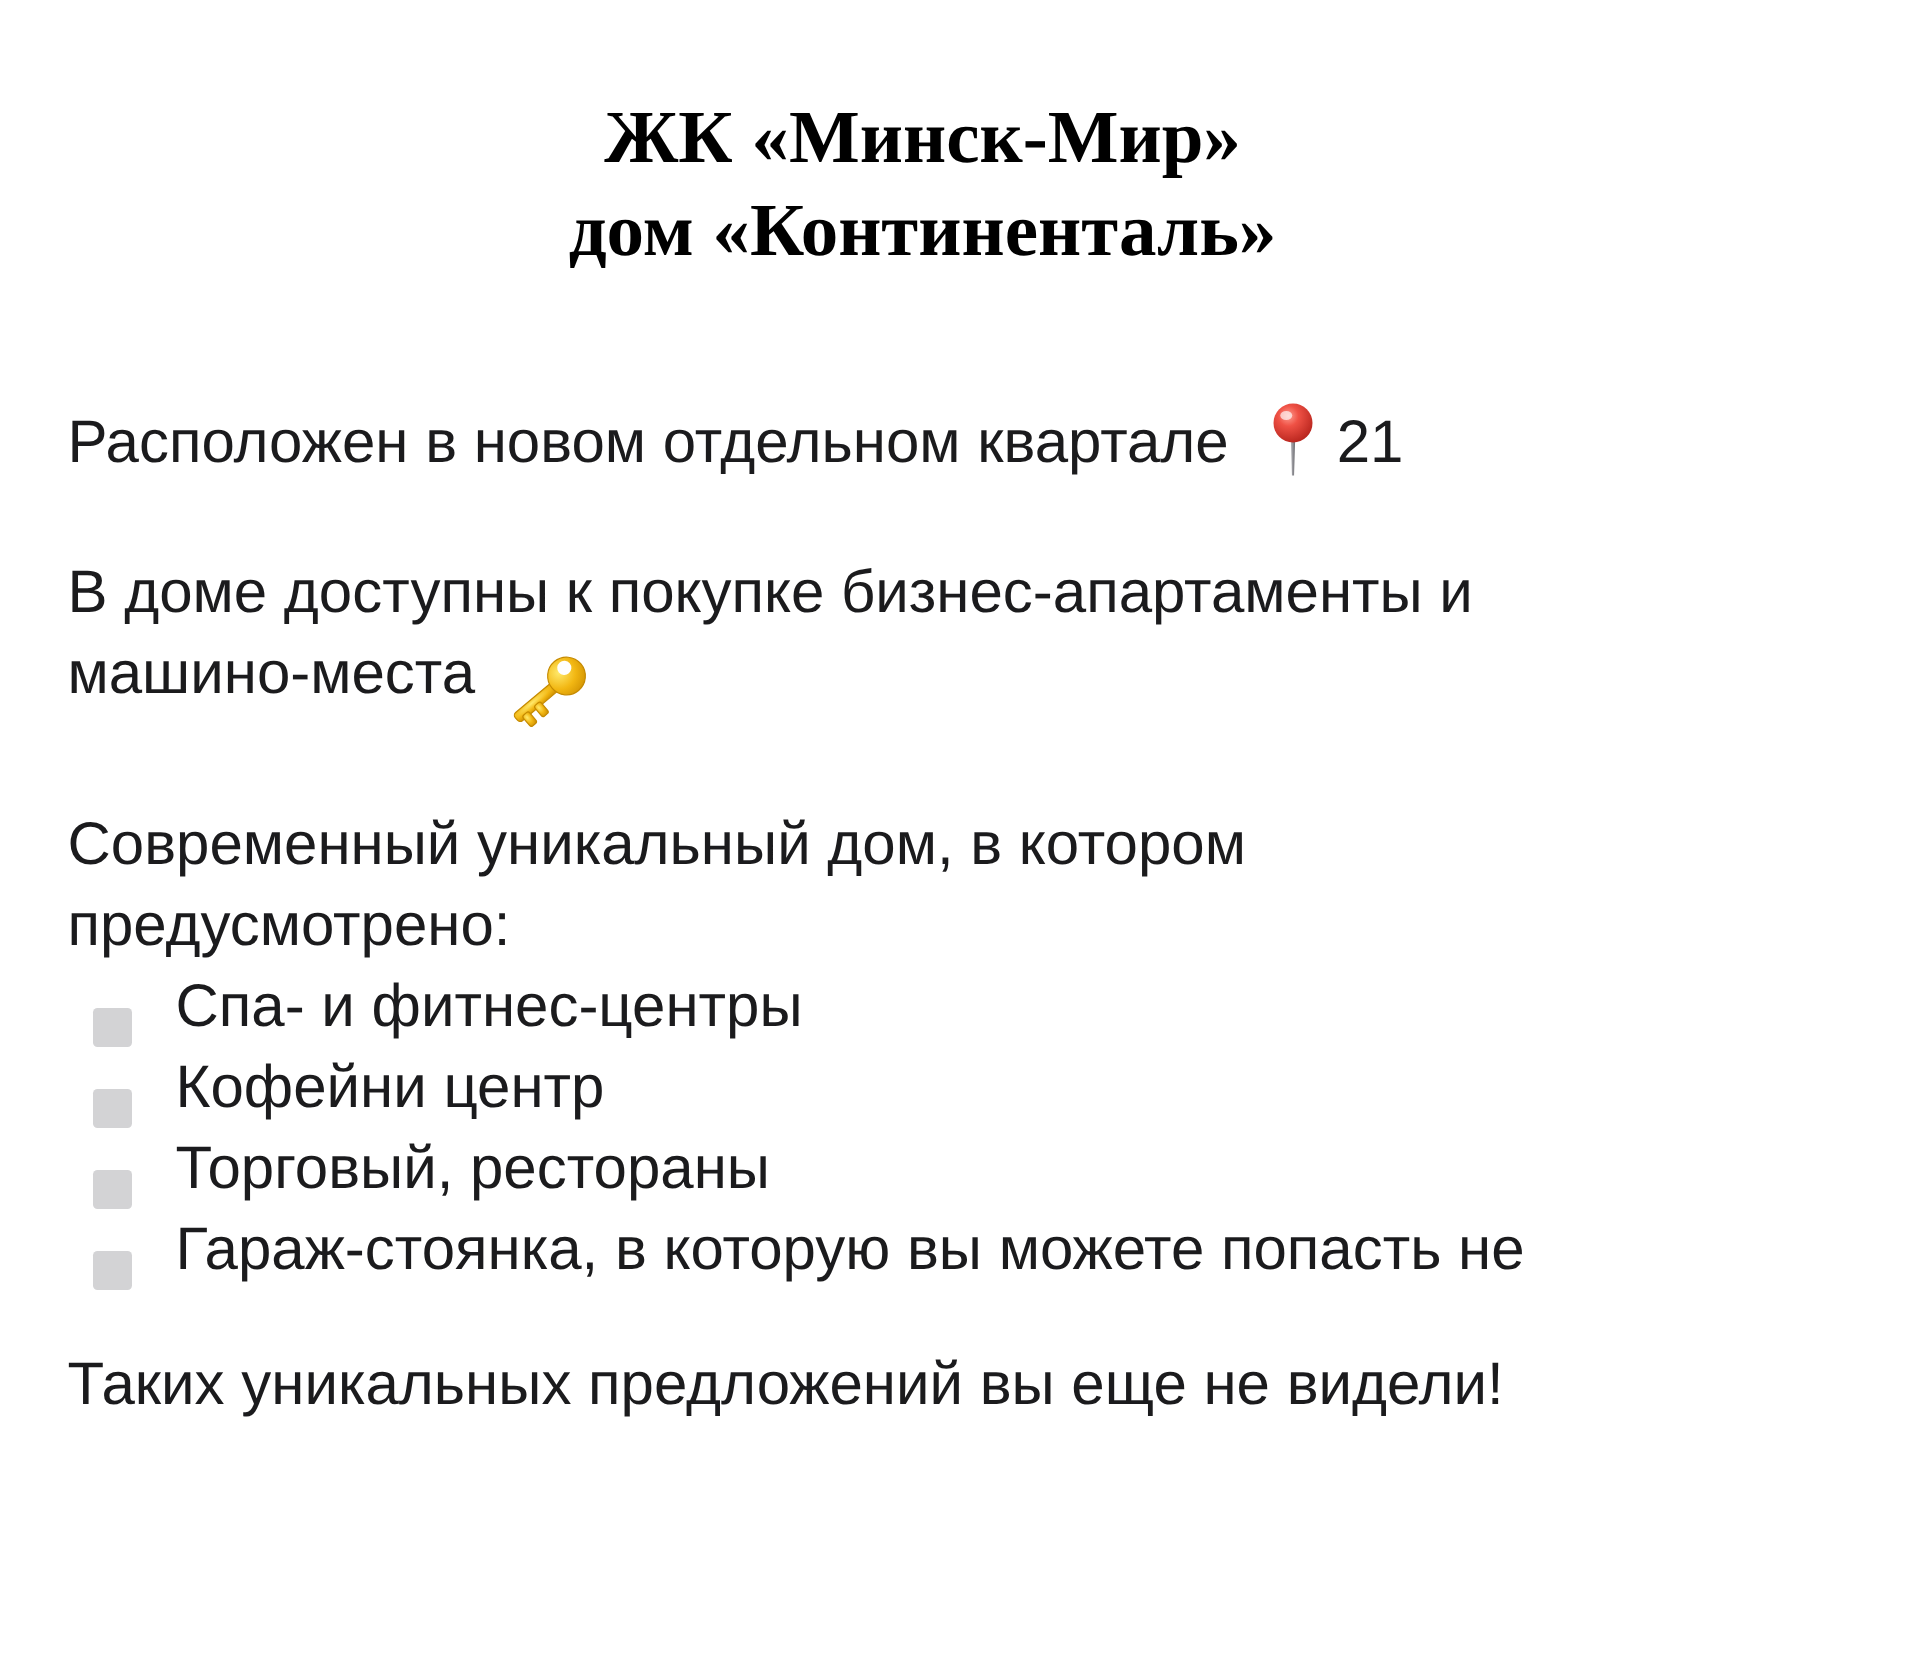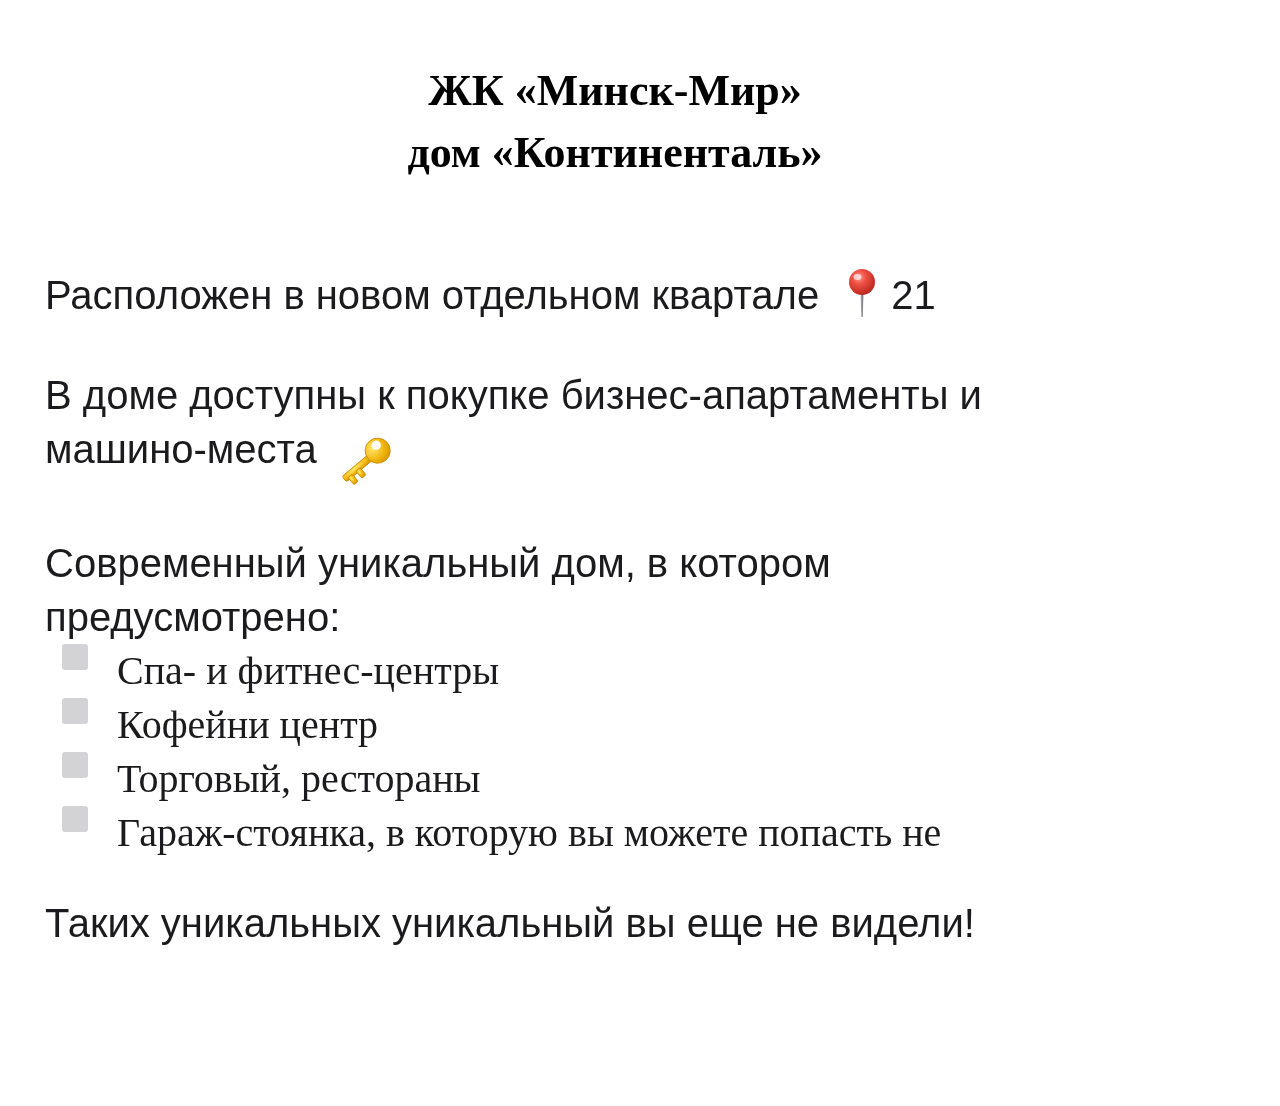--- a/index.html
+++ b/index.html
@@ -15,21 +15,21 @@
     line-height: 54px;
     color: #1b1b1d;
     overflow: hidden;
   }
   .content {
     padding: 0 45px;
   }
   .title {
     font-family: "Liberation Serif", "DejaVu Serif", serif;
     font-weight: bold;
-    font-size: 44px;
+    font-size: 50px;
     line-height: 62px;
     text-align: center;
     color: #000000;
     padding-top: 60px;
     padding-right: 50px;
   }
   .title .t-line { white-space: nowrap; }
   .para { margin-top: 46px; }
   .para.first { margin-top: 84px; }
   .para.closing { margin-top: 36px; }
@@ -50,23 +50,22 @@
     width: 66px;
     height: 58px;
     margin-left: 16px;
     margin-top: 10px;
     flex: 0 0 auto;
     overflow: visible;
   }
   .feature-list { margin: 0; }
   .feature-line1 {
     display: flex;
-    align-items: flex-start;
+    align-items: flex-end;
     white-space: nowrap;
-    font-family: Liberation Serif, serif;
   }
   .bullet-sq {
     width: 26px;
     height: 26px;
     background: var(--bullet-color, #d3d3d5);
     border-radius: 3px;
     margin-left: 17px;
     margin-right: 29px;
     flex: 0 0 auto;
   }
@@ -153,15 +152,15 @@
       </div>
     </div>
     <div>
       <div class="feature-line1">
         <span class="bullet-sq"></span>
         <span>Гараж-стоянка, в которую вы можете попасть не</span>
       </div>
     </div>
   </div>
 
-  <div class="para closing line">Таких уникальных уникальный вы еще не видели!</div>
+  <div class="para closing line">Таких уникальных предложений вы еще не видели!</div>
 
 </div>
 
 </body></html>

